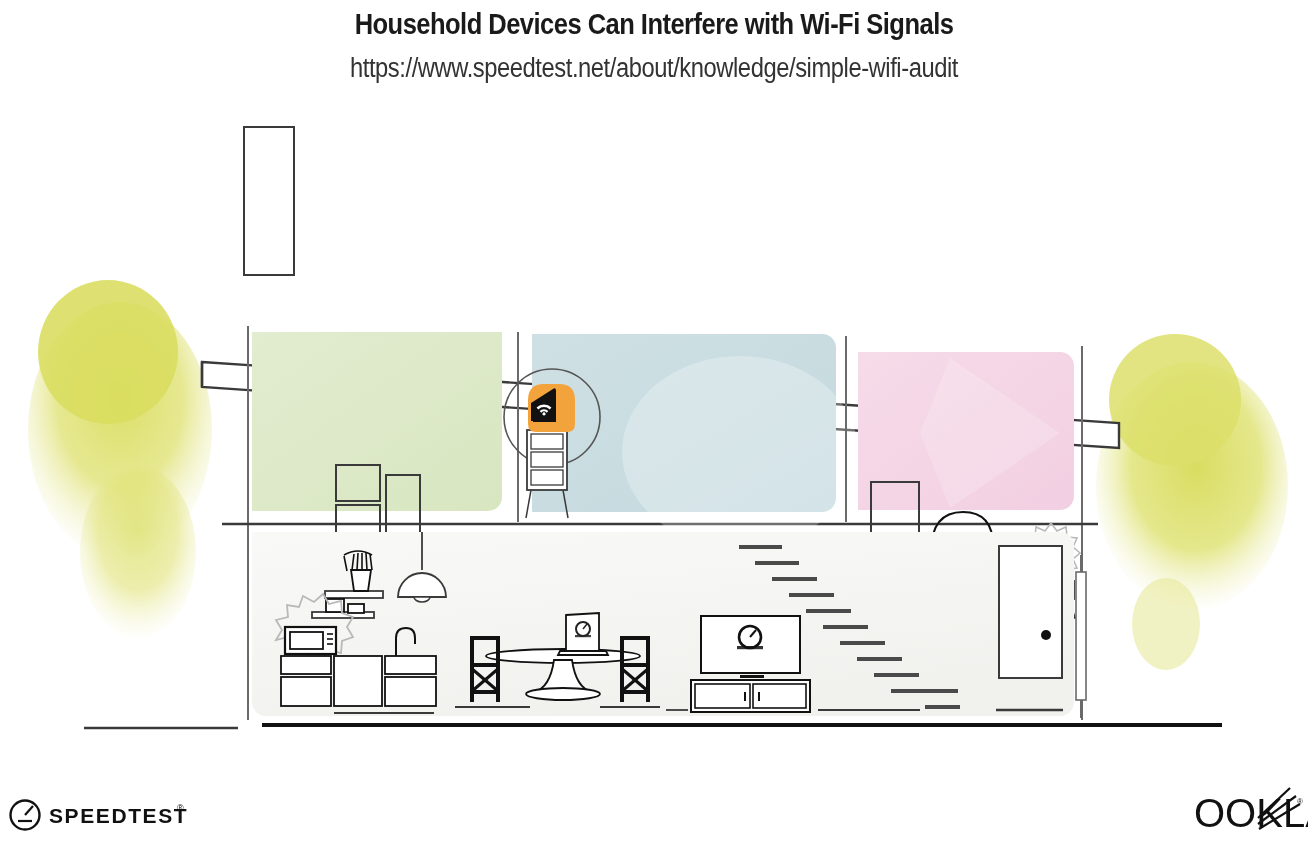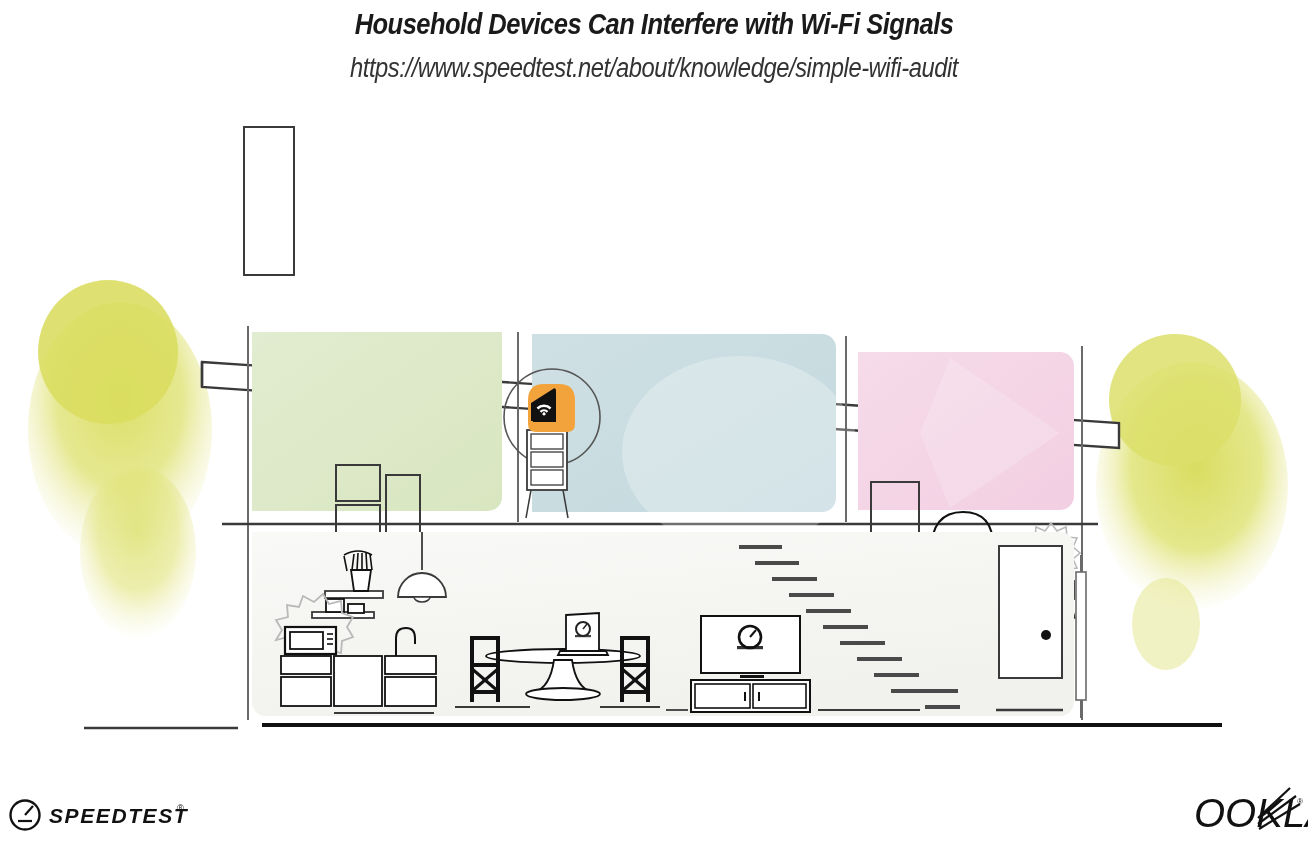--- a/index.html
+++ b/index.html
@@ -3,21 +3,21 @@
 <meta charset="utf-8">
 <style>
   html,body{margin:0;padding:0;}
   body{
     width:1308px;height:861px;
     background:#ffffff;
     font-family:"Liberation Sans", sans-serif;
     overflow:hidden;
     position:relative;
   }
-  #stage{position:absolute;inset:0;width:1308px;height:861px;font-style:italic;}
+  #stage{position:absolute;inset:0;width:1308px;height:861px;}
   .hdr{position:absolute;left:0;right:0;text-align:center;}
   #title{
     top:8px;
     font-family:"Liberation Sans", sans-serif;
     font-weight:bold;
     font-size:29px;
     letter-spacing:-0.6px;
     color:#1a1a1a;
     transform:scaleX(0.88);
   }

